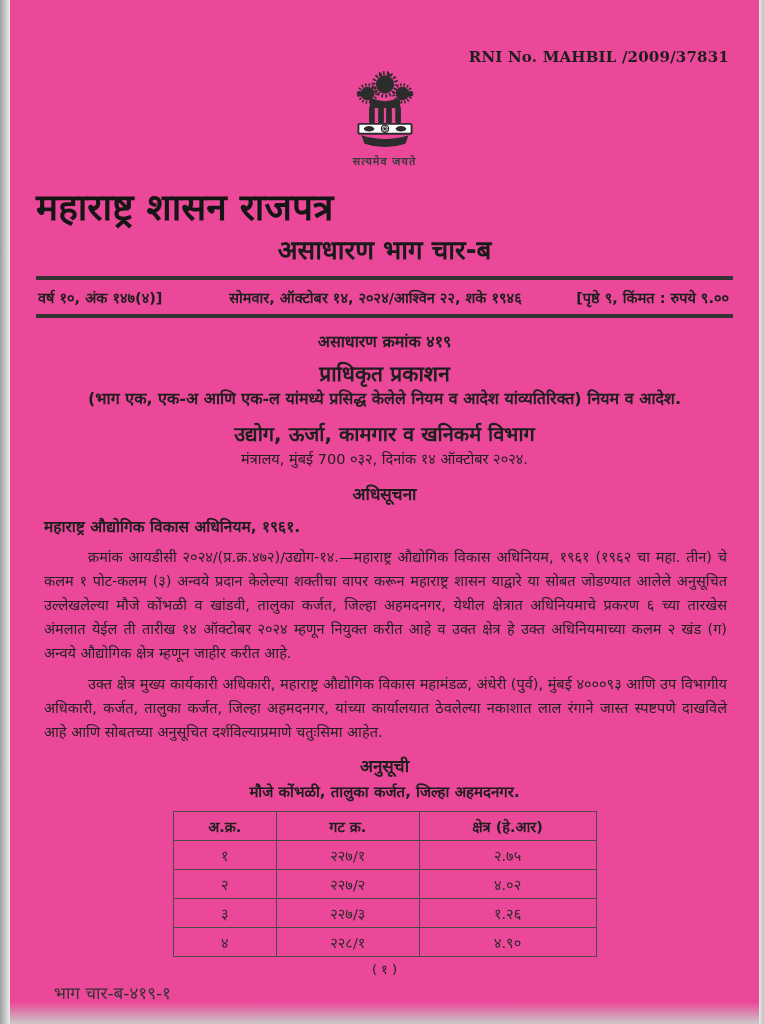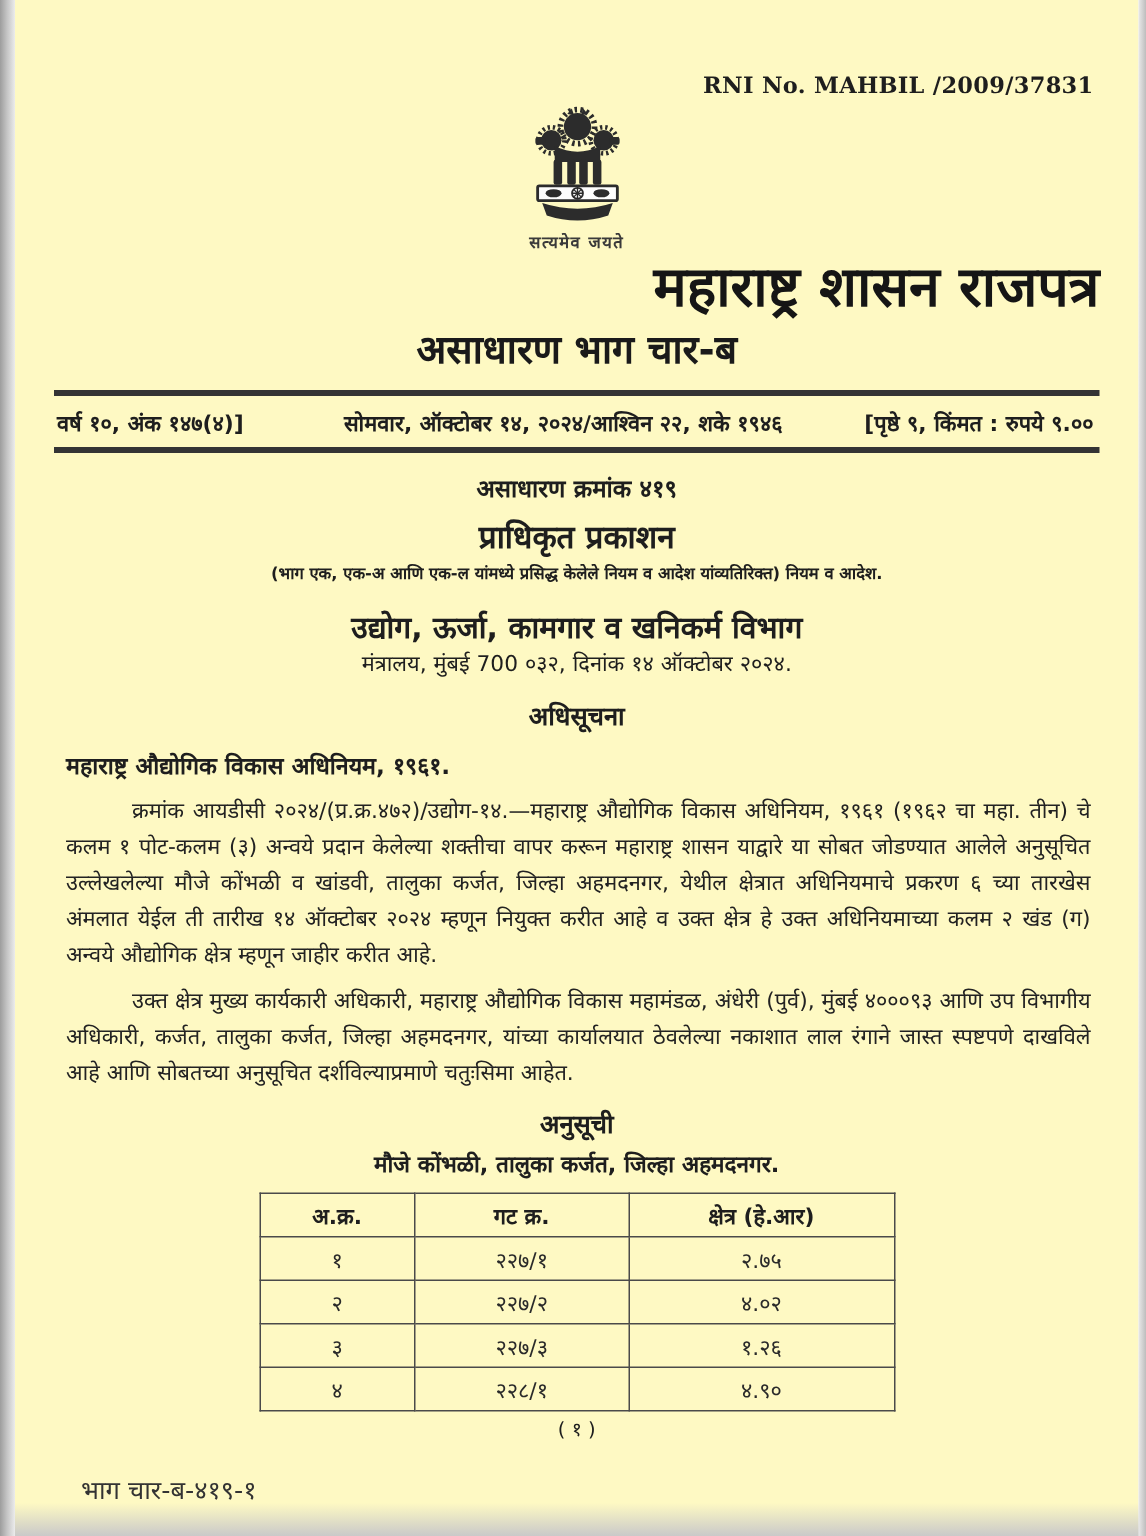--- a/index.html
+++ b/index.html
@@ -21,42 +21,42 @@
     background:linear-gradient(to left,#bdbdbd 0%,#e9e9e9 100%);
     z-index:5;
   }
   .edge-bottom {
     position:absolute; left:0; bottom:0; width:764px; height:22px;
     background:linear-gradient(to bottom,rgba(200,200,200,0) 0%,#c9c9c9 100%);
     z-index:4;
   }
   .page {
     position:absolute; left:10px; top:0; width:749px; height:1024px;
-    background:#fef9c3;
+    background:#ec4899;
     padding:48px 26px 0 26px;
   }
   .rni {
     text-align:right;
     font-family:"DejaVu Serif", serif;
     font-weight:bold;
     font-size:15px;
     letter-spacing:0.2px;
     padding-right:4px;
   }
   .emblem-wrap {
     margin-top:4px;
     display:flex; flex-direction:column; align-items:center;
   }
   .motto {
     font-size:11px; font-weight:bold; color:#3a3a3a;
     margin-top:1px; letter-spacing:1px;
   }
   .gz-title {
-    text-align:right; font-size:37px; font-weight:bold;
-    line-height:44px; margin-top:2px; color:#151515;
+    text-align:left; font-size:37px; font-weight:bold;
+    line-height:44px; margin-top:18px; color:#151515;
   }
   .gz-subtitle {
     text-align:center; font-size:26px; font-weight:bold;
     line-height:32px; margin-top:4px; color:#1a1a1a;
   }
   .masthead { margin-top:10px; }
   .drule {
     height:3px;
     border-top:2px solid #343434;
     border-bottom:2px solid #343434;
@@ -66,21 +66,21 @@
     padding:7px 4px 7px 2px;
     font-size:14.5px; font-weight:bold;
   }
   .mast-left  { width:180px; text-align:left; }
   .mast-center{ flex:1; text-align:center; }
   .mast-right { width:196px; text-align:right; white-space:nowrap; }
   .c { text-align:center; }
   .issue-no   { margin-top:14px; font-size:16px;  font-weight:bold; line-height:20px; }
   .pub-head   { margin-top:9px;  font-size:21px;  font-weight:bold; line-height:27px; }
   .pub-line   { margin-top:7px;  font-size:14.5px;font-weight:bold; line-height:21px; }
-  .pub-line2  { font-size:11px;font-weight:bold; line-height:21px; }
+  .pub-line2  { font-size:16px;font-weight:bold; line-height:21px; }
   .dept-head  { margin-top:12px; font-size:20px;  font-weight:bold; line-height:27px; }
   .addr       { margin-top:7px;  font-size:14.5px; line-height:22px; }
   .addr2      { font-size:14.5px; line-height:22px; }
   .notif-head { margin-top:13px; font-size:17px; font-weight:bold; line-height:23px; }
   .act-head   { margin-top:11px; font-size:15.5px; font-weight:bold; line-height:21px; padding-left:8px; }
   .body-para {
     margin-top:7px;
     font-size:14.5px; line-height:24px;
     text-align:justify; text-indent:44px;
     padding:0 6px 0 8px;

